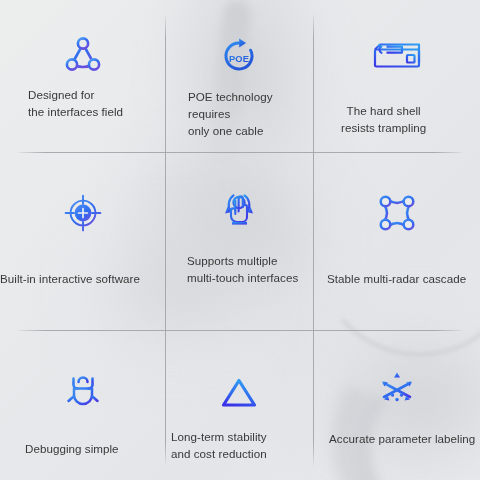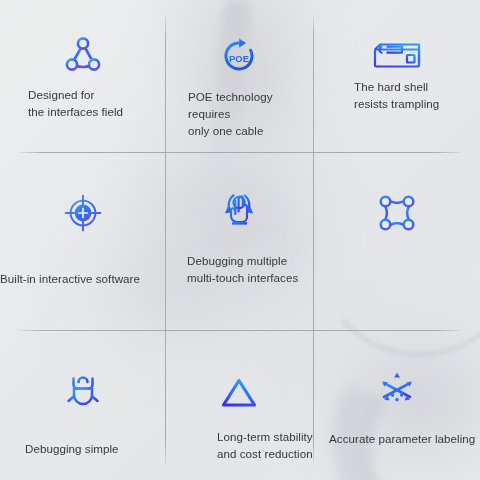--- a/index.html
+++ b/index.html
@@ -121,36 +121,36 @@
   }
 
   
   .c0 .icon-wrap { margin-top: 16px; }
   .c0 .cell-label { margin-top: 8px; margin-left: 6px; align-self: flex-start; padding-left: 22px; }
 
   .c1 .icon-wrap { margin-top: 16px; }
   .c1 .cell-label { margin-top: 10px; align-self: flex-start; padding-left: 23px; }
 
   .c2 .icon-wrap { margin-top: 16px; }
-  .c2 .cell-label { margin-top: 0; align-self: flex-start; padding-left: 41px; }
+  .c2 .cell-label { margin-top: 24px; align-self: flex-start; padding-left: 28px; text-align: center; }
 
   .c3 .icon-wrap { margin-top: 22px; }
   .c3 .cell-label { margin-top: 34px; align-self: flex-start; }
 
   .c4 .icon-wrap { margin-top: 20px; }
   .c4 .cell-label { margin-top: 18px; align-self: flex-start; padding-left: 22px; }
 
   .c5 .icon-wrap { margin-top: 22px; }
   .c5 .cell-label { margin-top: 34px; align-self: flex-start; padding-left: 14px; }
 
   .c6 .icon-wrap { margin-top: 22px; }
   .c6 .cell-label { margin-top: 26px; align-self: flex-start; padding-left: 25px; }
 
   .c7 .icon-wrap { margin-top: 24px; }
-  .c7 .cell-label { margin-top: 12px; align-self: flex-start; padding-left: 14px; margin-left: 38px; }
+  .c7 .cell-label { margin-top: 12px; align-self: flex-start; padding-left: 6px; }
 
   .c8 .icon-wrap { margin-top: 22px; }
   .c8 .cell-label { margin-top: 16px; align-self: flex-start; padding-left: 16px; }
 
   
   .divider { position: absolute; pointer-events: none; }
   .divider.h {
     left: 18px;
     width: 444px;
     height: 1px;
@@ -281,21 +281,21 @@
           <circle cx="25" cy="18.5" r="5.6" fill="none" stroke="url(#g5)" stroke-width="2.1"></circle>
           <path d="M21.3 16.5 L21.3 30 M24.6 13.2 L24.6 27.5" fill="none" stroke="url(#g5)" stroke-width="2.1" stroke-linecap="round"></path>
           <path d="M24.6 14.5 a2.1 2.1 0 0 1 4.2 0 L28.8 23
                    a2.1 2.1 0 0 1 4.2 0 L33 33
                    a5 5 0 0 1 -5 5 L23 38
                    a6 6 0 0 1 -6 -6 L17 26.5
                    a2 2 0 0 1 4.2 0" fill="none" stroke="url(#g5)" stroke-width="2.1" stroke-linejoin="round" stroke-linecap="round"></path>
           <path d="M18 38 L33 38 L33 40.6 L18 40.6 Z" fill="url(#g5)"></path>
         </svg>
       </div>
-      <div class="cell-label">Debugging multiple
+      <div class="cell-label">Supports multiple
 multi-touch interfaces</div>
     </div>
 
     <div class="cell c5">
       <div class="icon-wrap">
         <svg width="46" height="46" viewBox="0 0 46 46" aria-hidden="true">
           <defs>
             <linearGradient id="g6" x1="0.1" y1="0" x2="0.9" y2="1">
               <stop offset="0%" stop-color="#3f8df3"></stop>
               <stop offset="55%" stop-color="#2f6df0"></stop>
@@ -305,20 +305,21 @@
           <path d="M14.5 10 Q23 16 31.5 10" fill="none" stroke="url(#g6)" stroke-width="2.5" stroke-linecap="round"></path>
           <path d="M14.5 36 Q23 30 31.5 36" fill="none" stroke="url(#g6)" stroke-width="2.5" stroke-linecap="round"></path>
           <path d="M10 14.5 Q16 23 10 31.5" fill="none" stroke="url(#g6)" stroke-width="2.5" stroke-linecap="round"></path>
           <path d="M36 14.5 Q30 23 36 31.5" fill="none" stroke="url(#g6)" stroke-width="2.5" stroke-linecap="round"></path>
           <circle cx="11.5" cy="11.5" r="4.8" fill="#e9eaec" stroke="url(#g6)" stroke-width="2.5"></circle>
           <circle cx="34.5" cy="11.5" r="4.8" fill="#e9eaec" stroke="url(#g6)" stroke-width="2.5"></circle>
           <circle cx="11.5" cy="34.5" r="4.8" fill="#e9eaec" stroke="url(#g6)" stroke-width="2.5"></circle>
           <circle cx="34.5" cy="34.5" r="4.8" fill="#e9eaec" stroke="url(#g6)" stroke-width="2.5"></circle>
         </svg>
       </div>
+      <div class="cell-label">Stable multi-radar cascade</div>
     </div>
 
     <div class="cell c6">
       <div class="icon-wrap">
         <svg width="46" height="46" viewBox="0 0 46 46" aria-hidden="true">
           <defs>
             <linearGradient id="g7" x1="0.1" y1="0" x2="0.9" y2="1">
               <stop offset="0%" stop-color="#3f8df3"></stop>
               <stop offset="50%" stop-color="#2f6df0"></stop>
               <stop offset="100%" stop-color="#4a3ae6"></stop>

